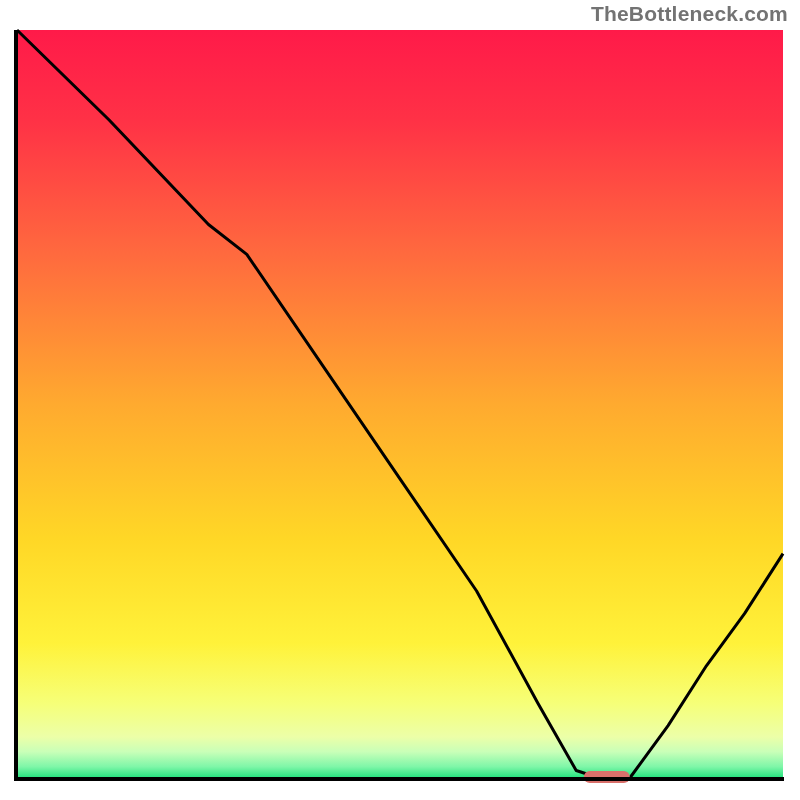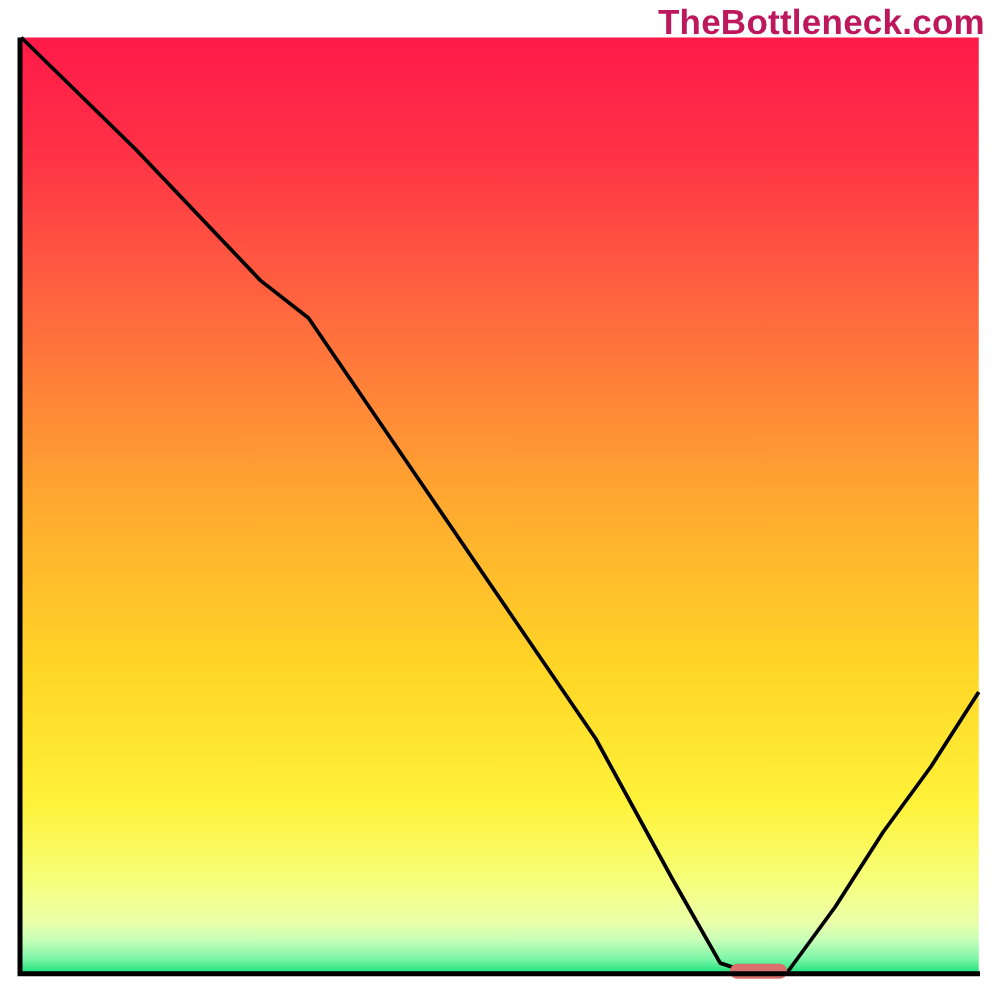--- a/index.html
+++ b/index.html
@@ -13,23 +13,23 @@
   .frame {
     position: relative;
     width: 800px;
     height: 800px;
   }
   .watermark {
     position: absolute;
     top: 2px;
     right: 12px;
     font-family: Arial, Helvetica, sans-serif;
-    font-size: 28px;
+    font-size: 21px;
     font-weight: 600;
-    color: #be185d;
+    color: #737373;
     letter-spacing: 0.2px;
     margin-left: 32px;
   }
   svg.chart {
     position: absolute;
     left: 0;
     top: 0;
     width: 800px;
     height: 800px;
   }

